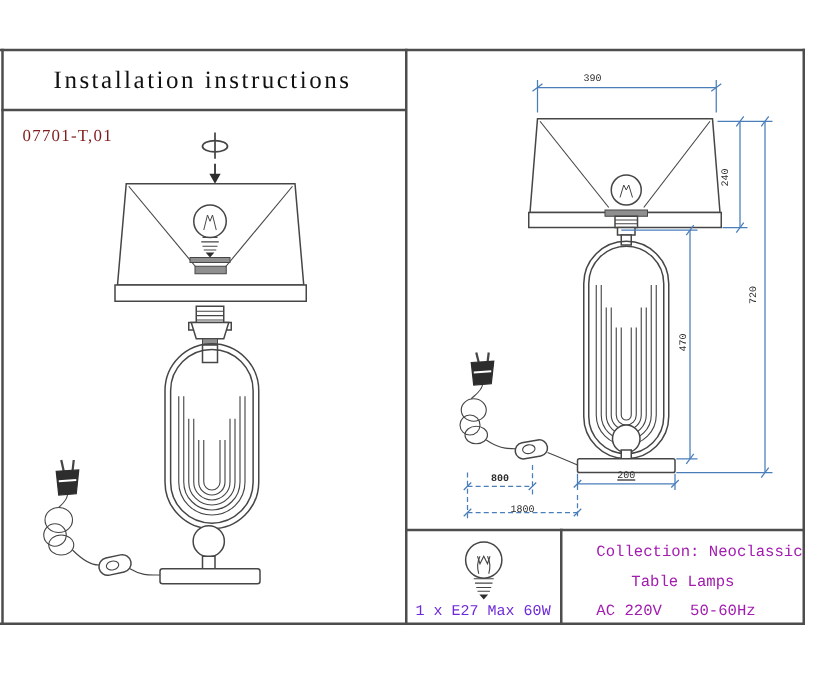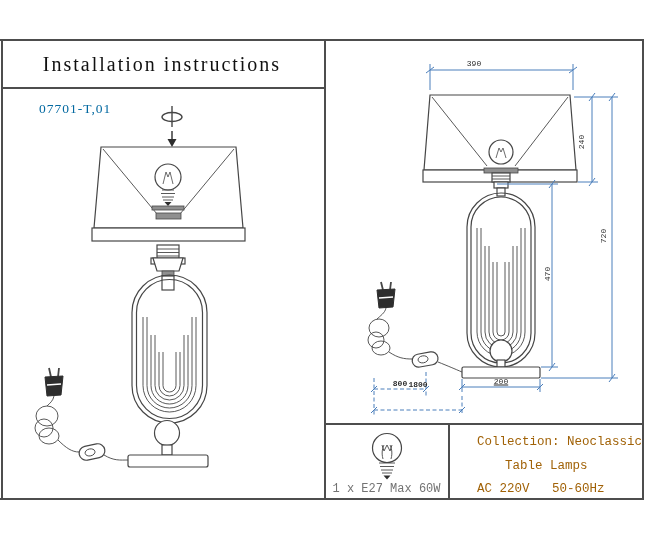--- a/index.html
+++ b/index.html
@@ -5,29 +5,29 @@
   html,body{margin:0;padding:0;background:#fff;}
   .sheet{position:relative;width:650px;height:542px;background:#ffffff;overflow:hidden;
          font-family:"Liberation Serif", serif;}
   .art{position:absolute;left:0;top:0;}
   
   .rule{position:absolute;background:#4d4d4d;}
   
   .title{position:absolute;left:0;top:41px;width:324px;height:46px;line-height:46px;
          text-align:center;font-size:20px;letter-spacing:2px;color:#111;
          font-family:"Liberation Serif", serif;}
-  .model{position:absolute;left:18px;top:101px;font-size:13.5px;letter-spacing:1px;color:#0369a1;
-         font-family:"Liberation Serif", serif;margin-left:21px;}
+  .model{position:absolute;left:18px;top:101px;font-size:13.5px;letter-spacing:1px;color:#7f1d1d;
+         font-family:"Liberation Serif", serif;}
   .dim{position:absolute;font-family:"Liberation Mono", monospace;font-size:8px;color:#2d2d2d;
        transform:translate(-50%,-50%);white-space:nowrap;}
   .dim.rot{transform:translate(-50%,-50%) rotate(-90deg);}
-  .spec{position:absolute;font-family:"Liberation Mono", monospace;font-size:12.5px;color:#a16207;
+  .spec{position:absolute;font-family:"Liberation Mono", monospace;font-size:12.5px;color:#a21caf;
         white-space:pre;}
   .bulbspec{position:absolute;left:325px;top:482px;width:123px;text-align:center;
-            font-family:"Liberation Mono", monospace;font-size:12px;color:#737373;white-space:pre;}
+            font-family:"Liberation Mono", monospace;font-size:12px;color:#6d28d9;white-space:pre;}
 </style>
 </head>
 <body>
 
 <div class="sheet">
 
   <svg class="art" width="650" height="542" viewBox="0 0 650 542">
     <style>
       .ln{fill:none;stroke:#464646;stroke-width:1.2px;}
       .lnw{fill:#ffffff;stroke:#464646;stroke-width:1.2px;}
@@ -200,20 +200,20 @@
 
   <div class="title">Installation instructions</div>
   <div class="model">07701-T,01</div>
 
   <span class="dim" style="left:474px;top:63px;">390</span>
   <span class="dim rot" style="left:581px;top:142px;">240</span>
   <span class="dim rot" style="left:603px;top:236px;">720</span>
   <span class="dim rot" style="left:547px;top:274px;">470</span>
   <span class="dim" style="left:400px;top:383px;font-weight:bold;">800</span>
   <span class="dim" style="left:501px;top:381px;text-decoration:underline;">200</span>
-  <span class="dim" style="left:418px;top:384px;font-weight:bold;">1800</span>
+  <span class="dim" style="left:418px;top:408px;">1800</span>
 
   <div class="bulbspec">1 x E27 Max 60W</div>
   <div class="spec" style="left:477px;top:435px;">Collection: Neoclassic</div>
   <div class="spec" style="left:477px;top:459px;margin-left:28px;">Table Lamps</div>
   <div class="spec" style="left:477px;top:482px;text-align:center;">AC 220V   50-60Hz</div>
 
 </div>
 
 </body></html>

